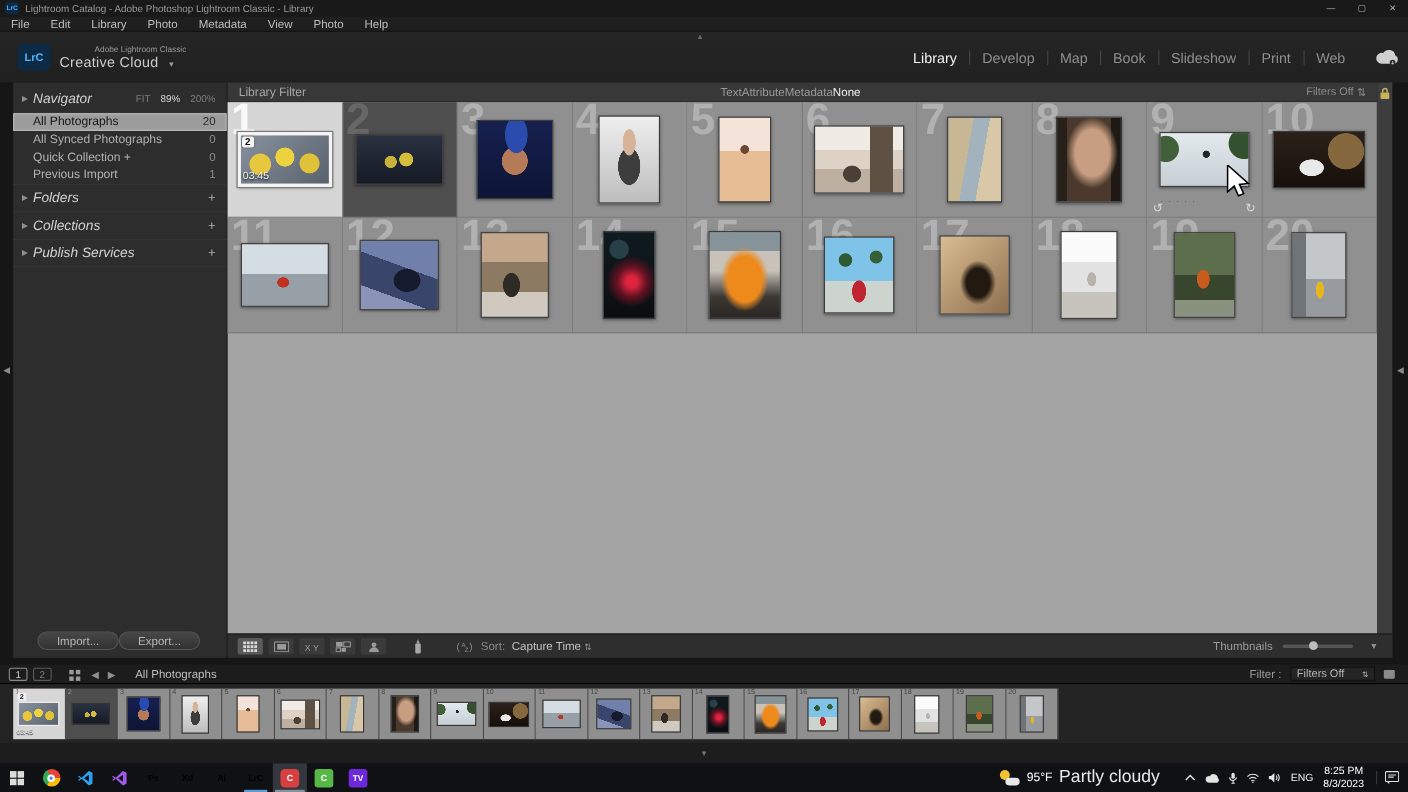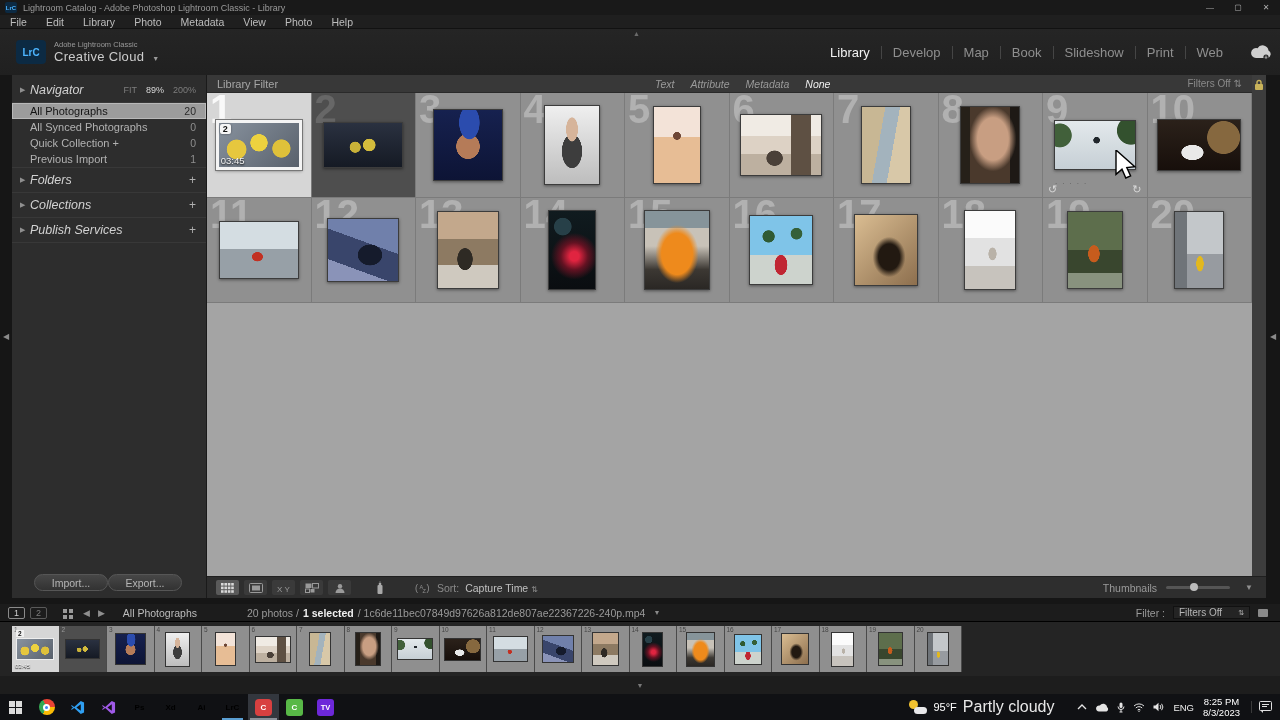--- a/index.html
+++ b/index.html
@@ -15,21 +15,21 @@
   .wc { width:28px; height:15px; display:flex; align-items:center; justify-content:center; color:#b0b0b0; font-size:8px; }
 
   
   #menubar { left:0; top:15px; width:1280px; height:14px; background:#1f1f1f; display:flex; align-items:center; gap:19px; padding-left:10px; border-bottom:1px solid #121212; }
   .menu-item { font-size:10.5px; color:#bdbdbd; }
 
   
   #header { left:0; top:29px; width:1280px; height:46px; background:linear-gradient(#252525,#202020); display:flex; align-items:center; }
   #logo-block { display:flex; align-items:center; gap:8px; padding-left:16px; }
   .lrc-badge { width:30px; height:24px; background:#0c2a43; color:#4db5ff; border-radius:4px; font-size:10px; font-weight:bold; display:flex; align-items:center; justify-content:center; }
-  #app-lines .l1 { font-size:7.5px; color:#9a9a9a; }
+  #app-lines .l1 { font-size:7.5px; color:#9a9a9a;margin-left:32px; }
   #app-lines .l2 { font-size:13px; color:#cccccc; letter-spacing:.3px; }
   #app-lines .caret { font-size:7px; color:#9a9a9a; margin-left:8px; }
   #top-arrow { left:633px; top:30px; font-size:7px; color:#6a6a6a; }
   #modules { margin-left:auto; display:flex; align-items:center; padding-right:10px; }
   .module { font-size:13px; color:#8f8f8f; padding:0 11px; }
   .module.active { color:#f2f2f2; }
   .mod-sep { width:1px; height:13px; background:#454545; }
   #cc-cloud { margin-left:6px; margin-right:8px; }
 
   
@@ -48,21 +48,21 @@
   .cat-item .cnt { margin-left:auto; color:#8f8f8f; font-size:10.5px; }
   .cat-item.selected { background:#9c9c9c; color:#141414; box-shadow:inset 0 0 0 1px #b8b8b8; }
   .cat-item.selected .cnt { color:#2a2a2a; }
   #panel-buttons { position:absolute; left:22px; right:24px; bottom:7px; display:flex; }
   .lr-btn { flex:1; height:17px; background:linear-gradient(#474747,#323232); border:1px solid #565656; border-radius:9px; color:#b5b5b5; font-size:10.5px; display:flex; align-items:center; justify-content:center; }
 
   
   #content { left:207px; top:75px; width:1045px; height:523px; }
   #filterbar { position:absolute; left:0; top:0; width:1045px; height:18px; background:#383838; display:flex; align-items:center; padding:0 10px; border-bottom:1px solid #2a2a2a; }
   #filterbar .fb-title { font-size:11px; color:#a6a6a6; }
-  #fb-options { position:absolute; left:448px; display:flex; gap:16px; align-items:center;font-style:italic; }
+  #fb-options { position:absolute; left:448px; display:flex; align-items:center; }
   .fb-opt { font-size:10.5px; color:#9a9a9a; }
   .fb-opt.active { color:#efefef; }
   #fb-right { margin-left:auto; font-size:10px; color:#8a8a8a; display:flex; align-items:center; gap:3px; }
 
   #gridarea { position:absolute; left:0; top:18px; width:1045px; height:483px; background:#a4a4a4; }
   .grid-row { display:flex; height:105px; }
   .gcell { width:104.5px; height:105px; position:relative; background:#909090; border-right:1px solid #7b7b7b; border-bottom:1px solid #7b7b7b; display:flex; align-items:center; justify-content:center; }
   .gcell.sel { background:#d6d6d6; }
   .gcell.stk { background:#4e4e4e; }
   .cellnum { position:absolute; top:-6px; left:3px; font-size:40px; font-weight:bold; color:rgba(255,255,255,.30); }
@@ -497,26 +497,20 @@
 
   <div id="statusbar" class="abs">
     <span id="monbtns" style="display: flex; gap: 5px;">
         <span class="monbtn">1</span>
         <span class="monbtn dim">2</span>
       </span>
     <span class="msq"></span>
     <span class="navarr">◀</span>
     <span class="navarr">▶</span>
     <span id="src-label">All Photographs</span>
-    <span id="summary">
-      <span>20 photos /</span>
-      <span class="sel">1 selected</span>
-      <span>/ 1c6de11bec07849d97626a812de807ae22367226-240p.mp4</span>
-      <span class="caret">▼</span>
-    </span>
     <span id="sb-right">
       <span>Filter :</span>
       <span class="drop">
           <span>Filters Off</span>
           <span style="font-size:7px">⇅</span>
         </span>
       <span class="switch-ic"></span>
     </span>
   </div>
 

